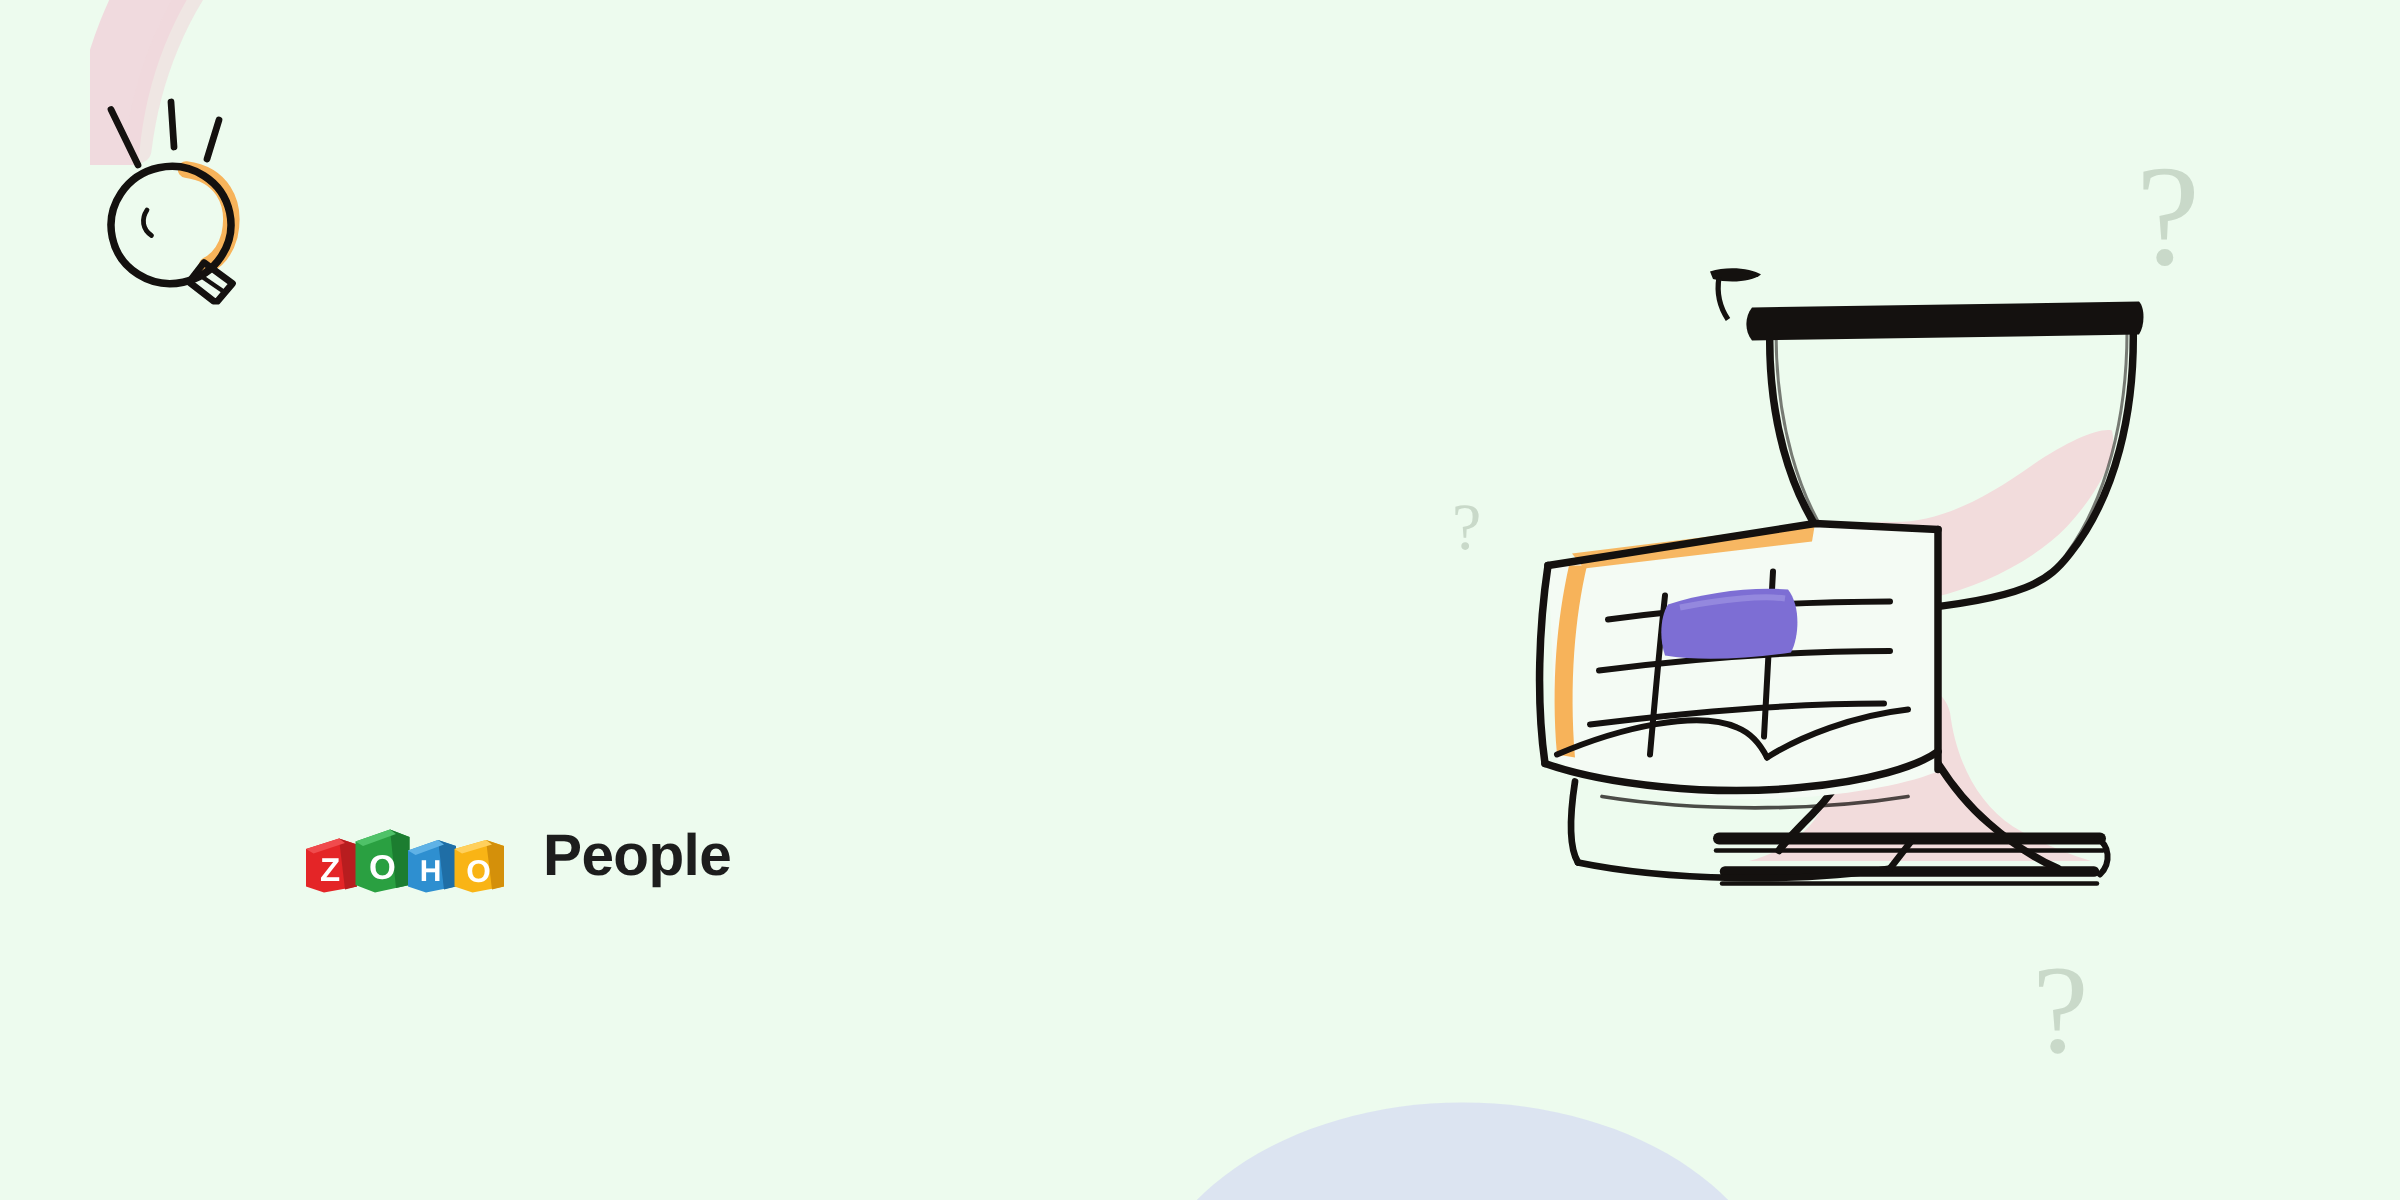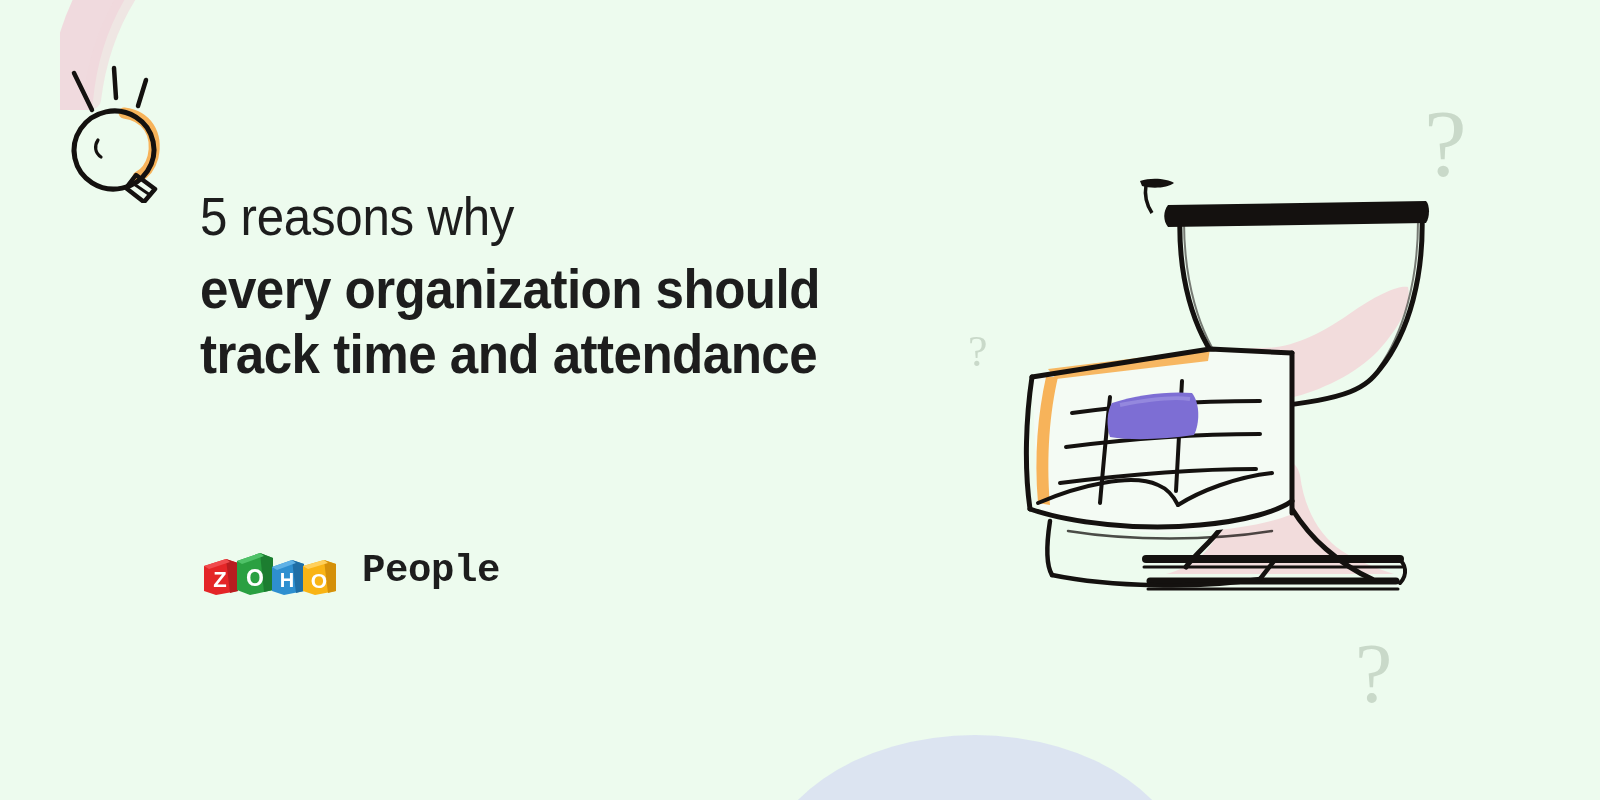--- a/index.html
+++ b/index.html
@@ -49,21 +49,21 @@
     line-height:1.17; letter-spacing:-.6px;
     font-family:"Liberation Sans", sans-serif;
     transform:scaleX(.93); transform-origin:left center;
   }
 
   
   #logo-row { position:absolute; left:200px; top:546px;
               display:flex; align-items:center; gap:14px; }
   #zoho-mark { width:148px; height:50px; display:block; }
   #people-word { font-size:39px; font-weight:700; color:#1d1d1d;
-                 letter-spacing:-.4px; font-family:Liberation Mono, monospace; }
+                 letter-spacing:-.4px; font-family:Liberation Sans, sans-serif; }
 
   
   #illustration { position:absolute; left:960px; top:155px;
                   width:500px; height:440px; }
 </style>
 </head>
 <body>
 
 <div id="banner">
 
@@ -89,24 +89,20 @@
     <path d="M46 82 C 42 88, 43 95, 49 99" stroke="#14110f" stroke-width="3.2" stroke-linecap="round" fill="none"></path>
 
     <path d="M84 117 L 103 131 L 92 144 L 74 130 Z" stroke="#14110f" stroke-width="4.5" fill="none" stroke-linejoin="round"></path>
     <line x1="79" y1="124" x2="98" y2="137" stroke="#14110f" stroke-width="3"></line>
   </svg>
 
   <div class="deco qmark" id="qmark-top-right">?</div>
   <div class="deco qmark" id="qmark-bottom-right">?</div>
   <div class="deco qmark" id="qmark-small-left">?</div>
 
-  <div id="headline-block">
-    <div id="headline-light">5 reasons why</div>
-    <div id="headline-bold">every organization should track time and attendance</div>
-  </div>
 
   <div id="logo-row">
     <svg id="zoho-mark" viewBox="0 0 148 50" fill="none">
 
       <g>
         <path d="M4 20 L26 13 L38 17 L38 45 L16 49 L4 45 Z" fill="#e42527"></path>
         <path d="M26 13 L38 17 L38 45 L30 47 Z" fill="#b81d1f"></path>
         <path d="M4 20 L26 13 L30 16 L9 23 Z" fill="#f04b4d"></path>
         <text x="20" y="41" font-family="Liberation Sans, sans-serif" font-size="22" font-weight="700" fill="#ffffff" text-anchor="middle">Z</text>
       </g>

